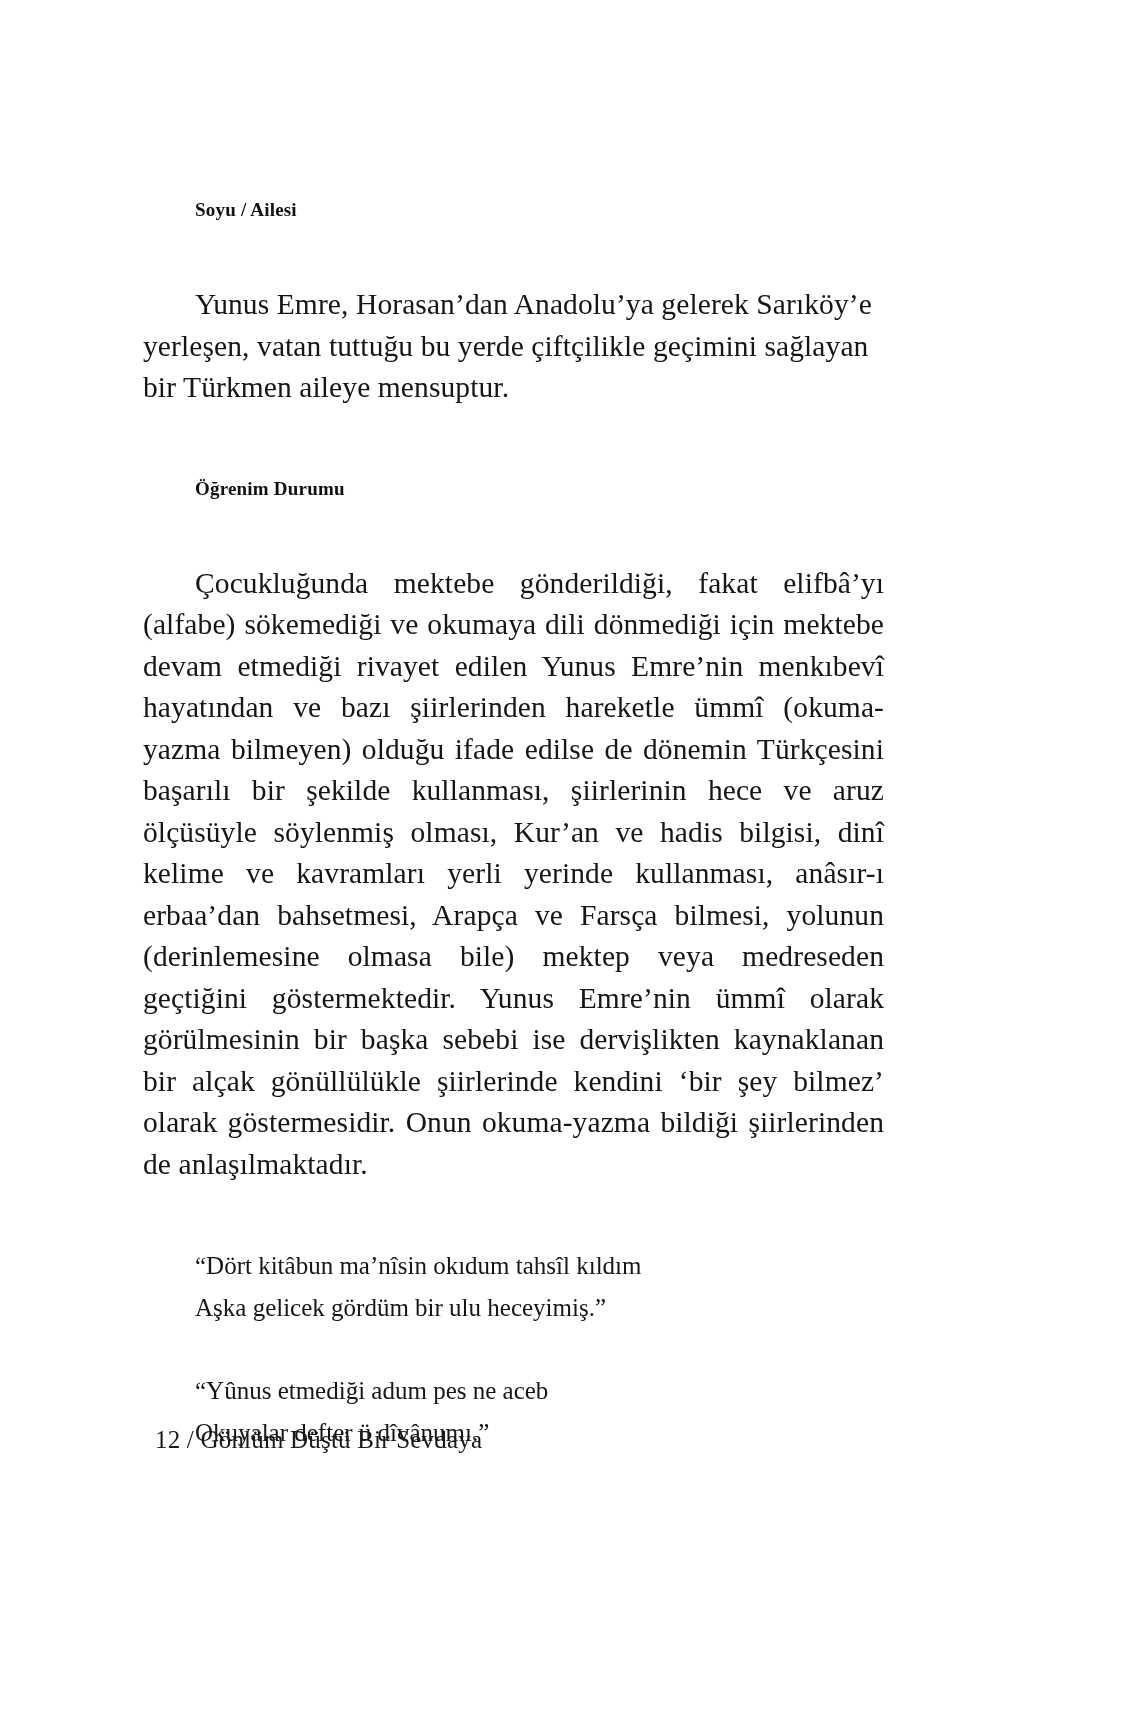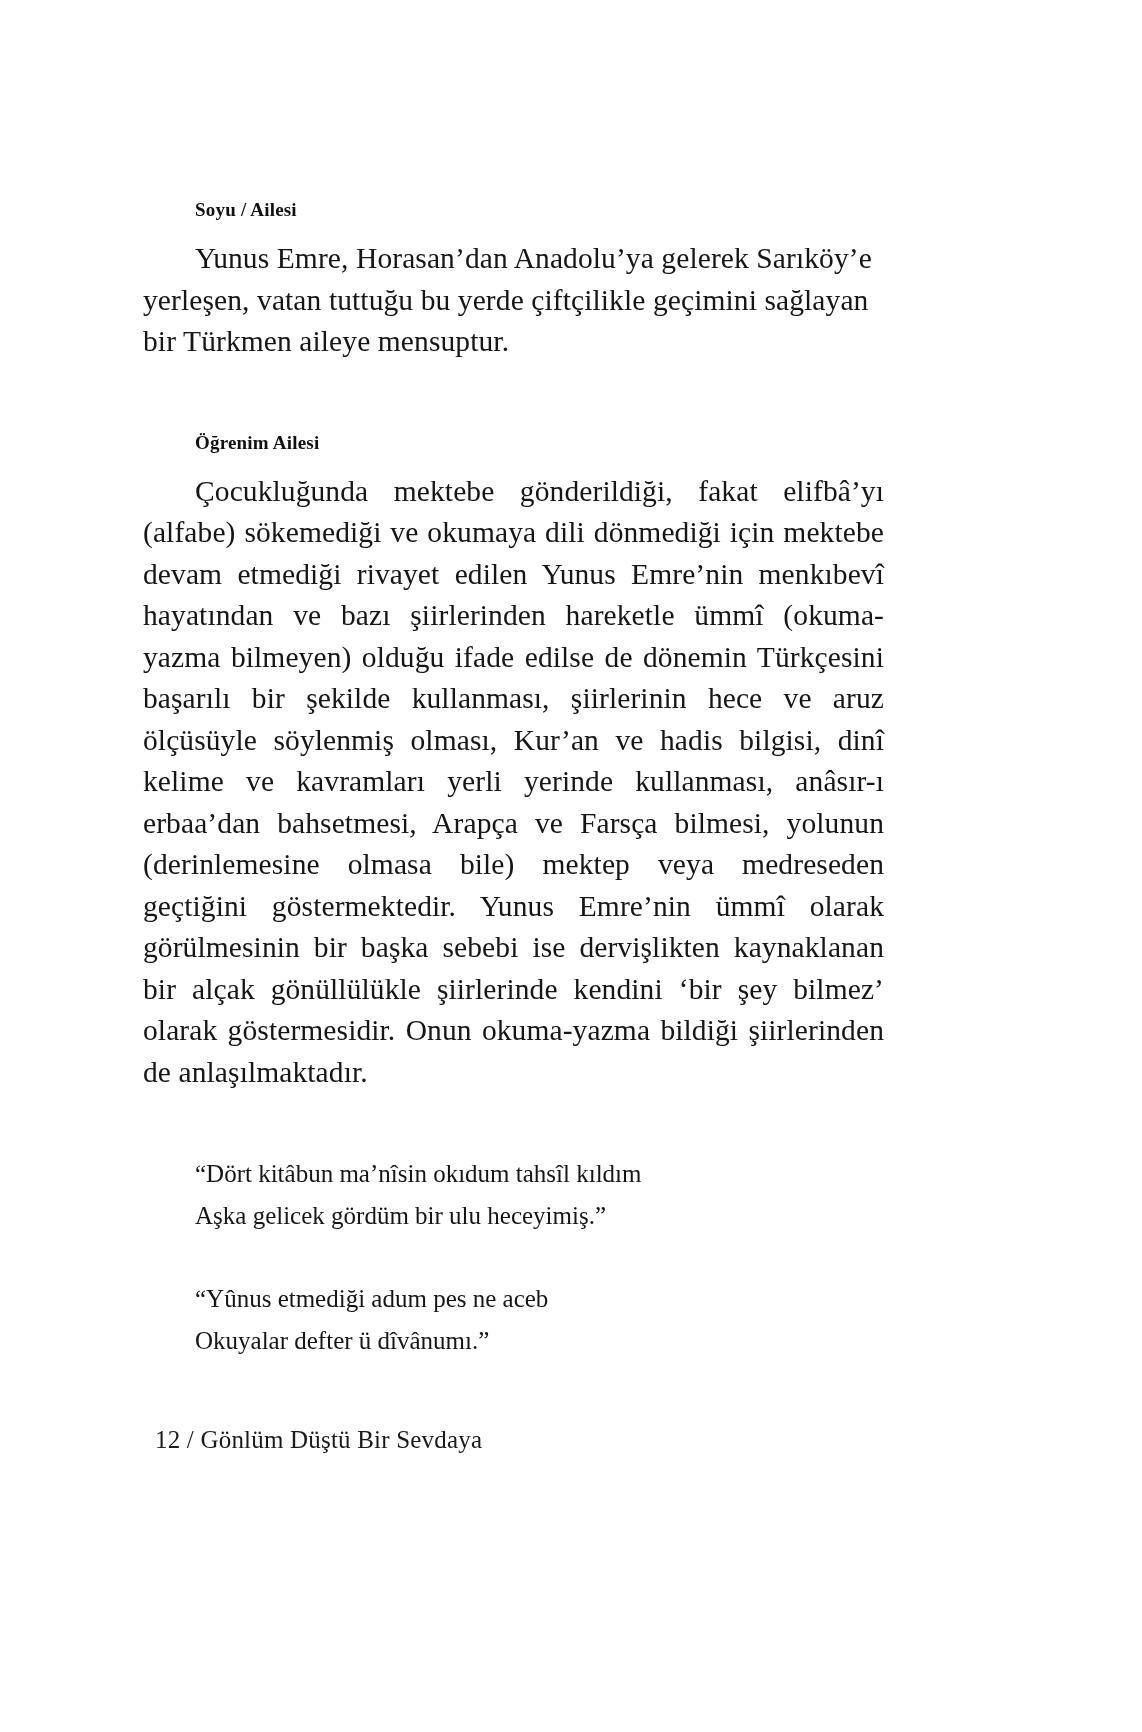--- a/index.html
+++ b/index.html
@@ -33,20 +33,21 @@
     text-align: justify;
     text-justify: inter-word;
     color: #161616;
     letter-spacing: 0.1px;
   }
   p.body-para.nojust {
     text-align: left;
   }
   p.indent {
     text-indent: 52px;
+    margin-top: 46px;
   }
 
   h2.section-head {
     margin: 0;
     font-size: 19px;
     line-height: 40px;
     font-weight: bold;
     color: #111111;
     text-indent: 52px;
     letter-spacing: 0.2px;
@@ -87,21 +88,21 @@
     <div class="gap-para-to-head"></div>
 
     <h2 class="section-head">Soyu / Ailesi</h2>
 
     <div class="gap-head-to-body"></div>
 
     <p class="body-para nojust indent">Yunus Emre, Horasan’dan Anadolu’ya gelerek Sarıköy’e yerleşen, vatan tuttuğu bu yerde çiftçilikle geçimini sağlayan bir Türkmen aileye mensuptur.</p>
 
     <div class="gap-para-to-head"></div>
 
-    <h2 class="section-head">Öğrenim Ailesi</h2>
+    <h2 class="section-head">Öğrenim Durumu</h2>
 
     <div class="gap-head-to-body"></div>
 
     <p class="body-para indent">Çocukluğunda mektebe gönderildiği, fakat elifbâ’yı (alfabe) sökemediği ve okumaya dili dönmediği için mektebe devam etmediği rivayet edilen Yunus Emre’nin menkıbevî hayatından ve bazı şiirlerinden hareketle ümmî (okuma-yazma bilmeyen) olduğu ifade edilse de dönemin Türkçesini başarılı bir şekilde kullanması, şiirlerinin hece ve aruz ölçüsüyle söylenmiş olması, Kur’an ve hadis bilgisi, dinî kelime ve kavramları yerli yerinde kullanması, anâsır-ı erbaa’dan bahsetmesi, Arapça ve Farsça bilmesi, yolunun (derinlemesine olmasa bile) mektep veya medreseden geçtiğini göstermektedir. Yunus Emre’nin ümmî olarak görülmesinin bir başka sebebi ise dervişlikten kaynaklanan bir alçak gönüllülükle şiirlerinde kendini ‘bir şey bilmez’ olarak göstermesidir. Onun okuma-yazma bildiği şiirlerinden de anlaşılmaktadır.</p>
 
     <div class="gap-before-verse"></div>
 
     <p class="verse">“Dört kitâbun ma’nîsin okıdum tahsîl kıldım
 Aşka gelicek gördüm bir ulu heceyimiş.”</p>
 

